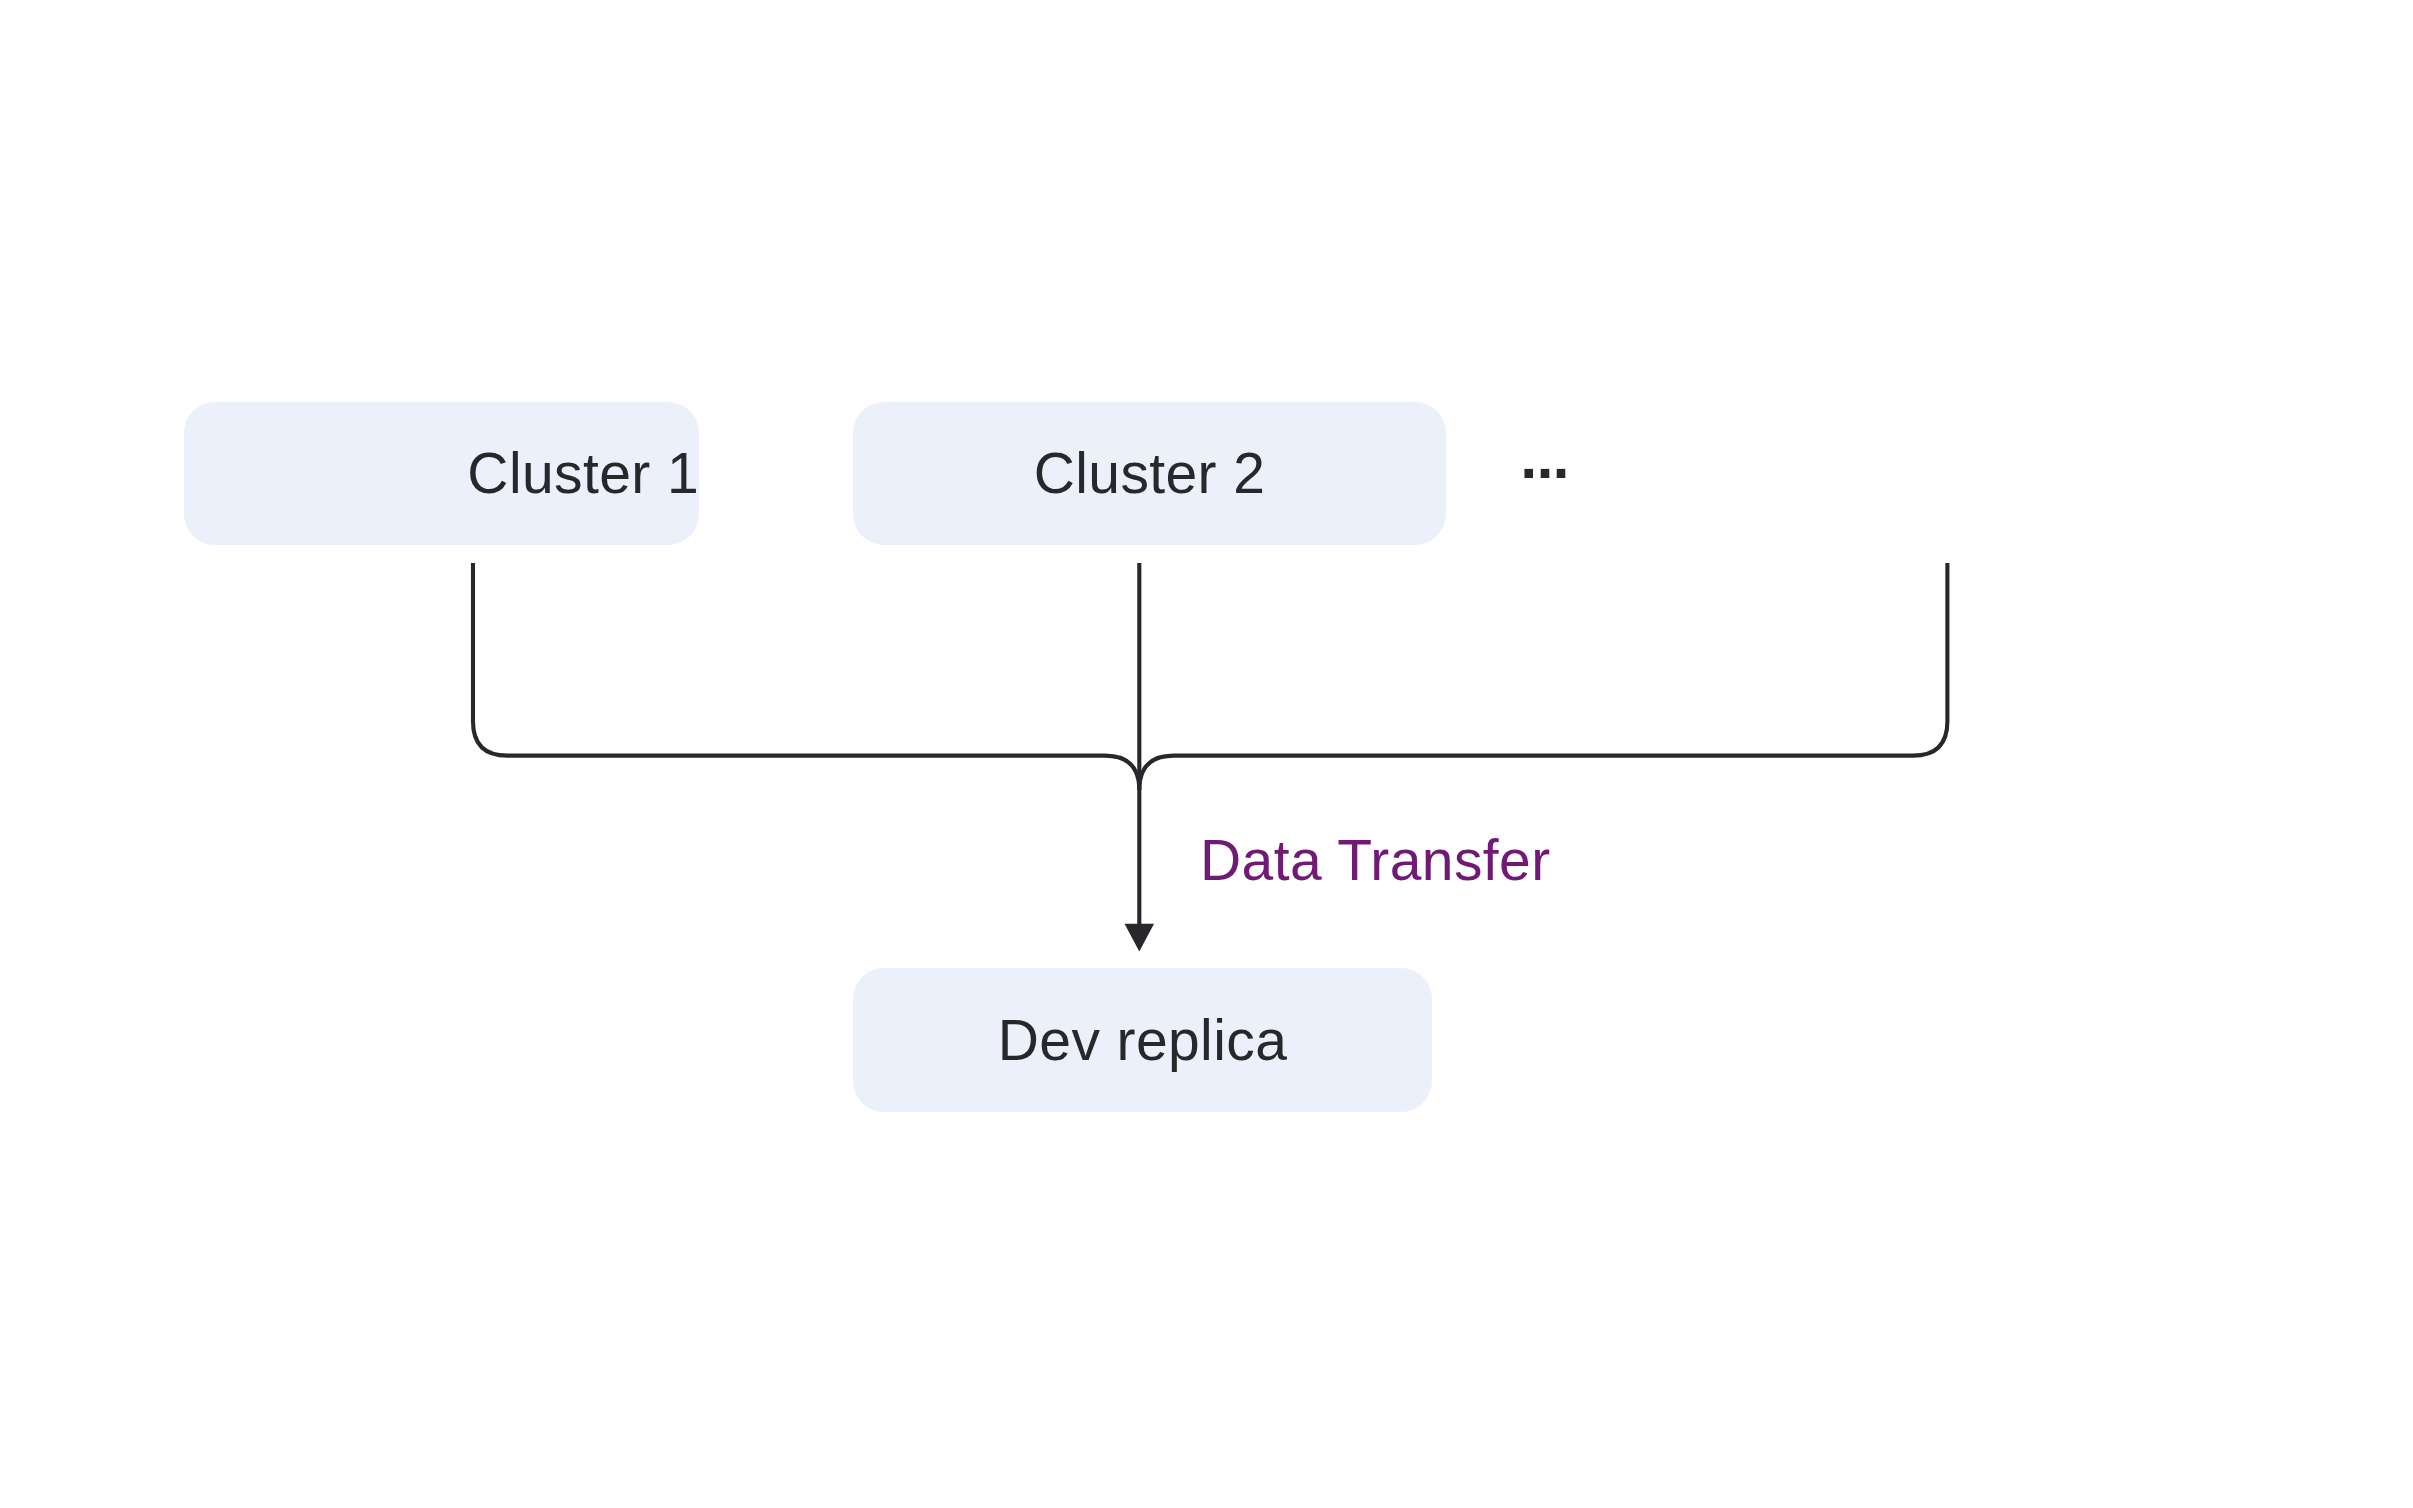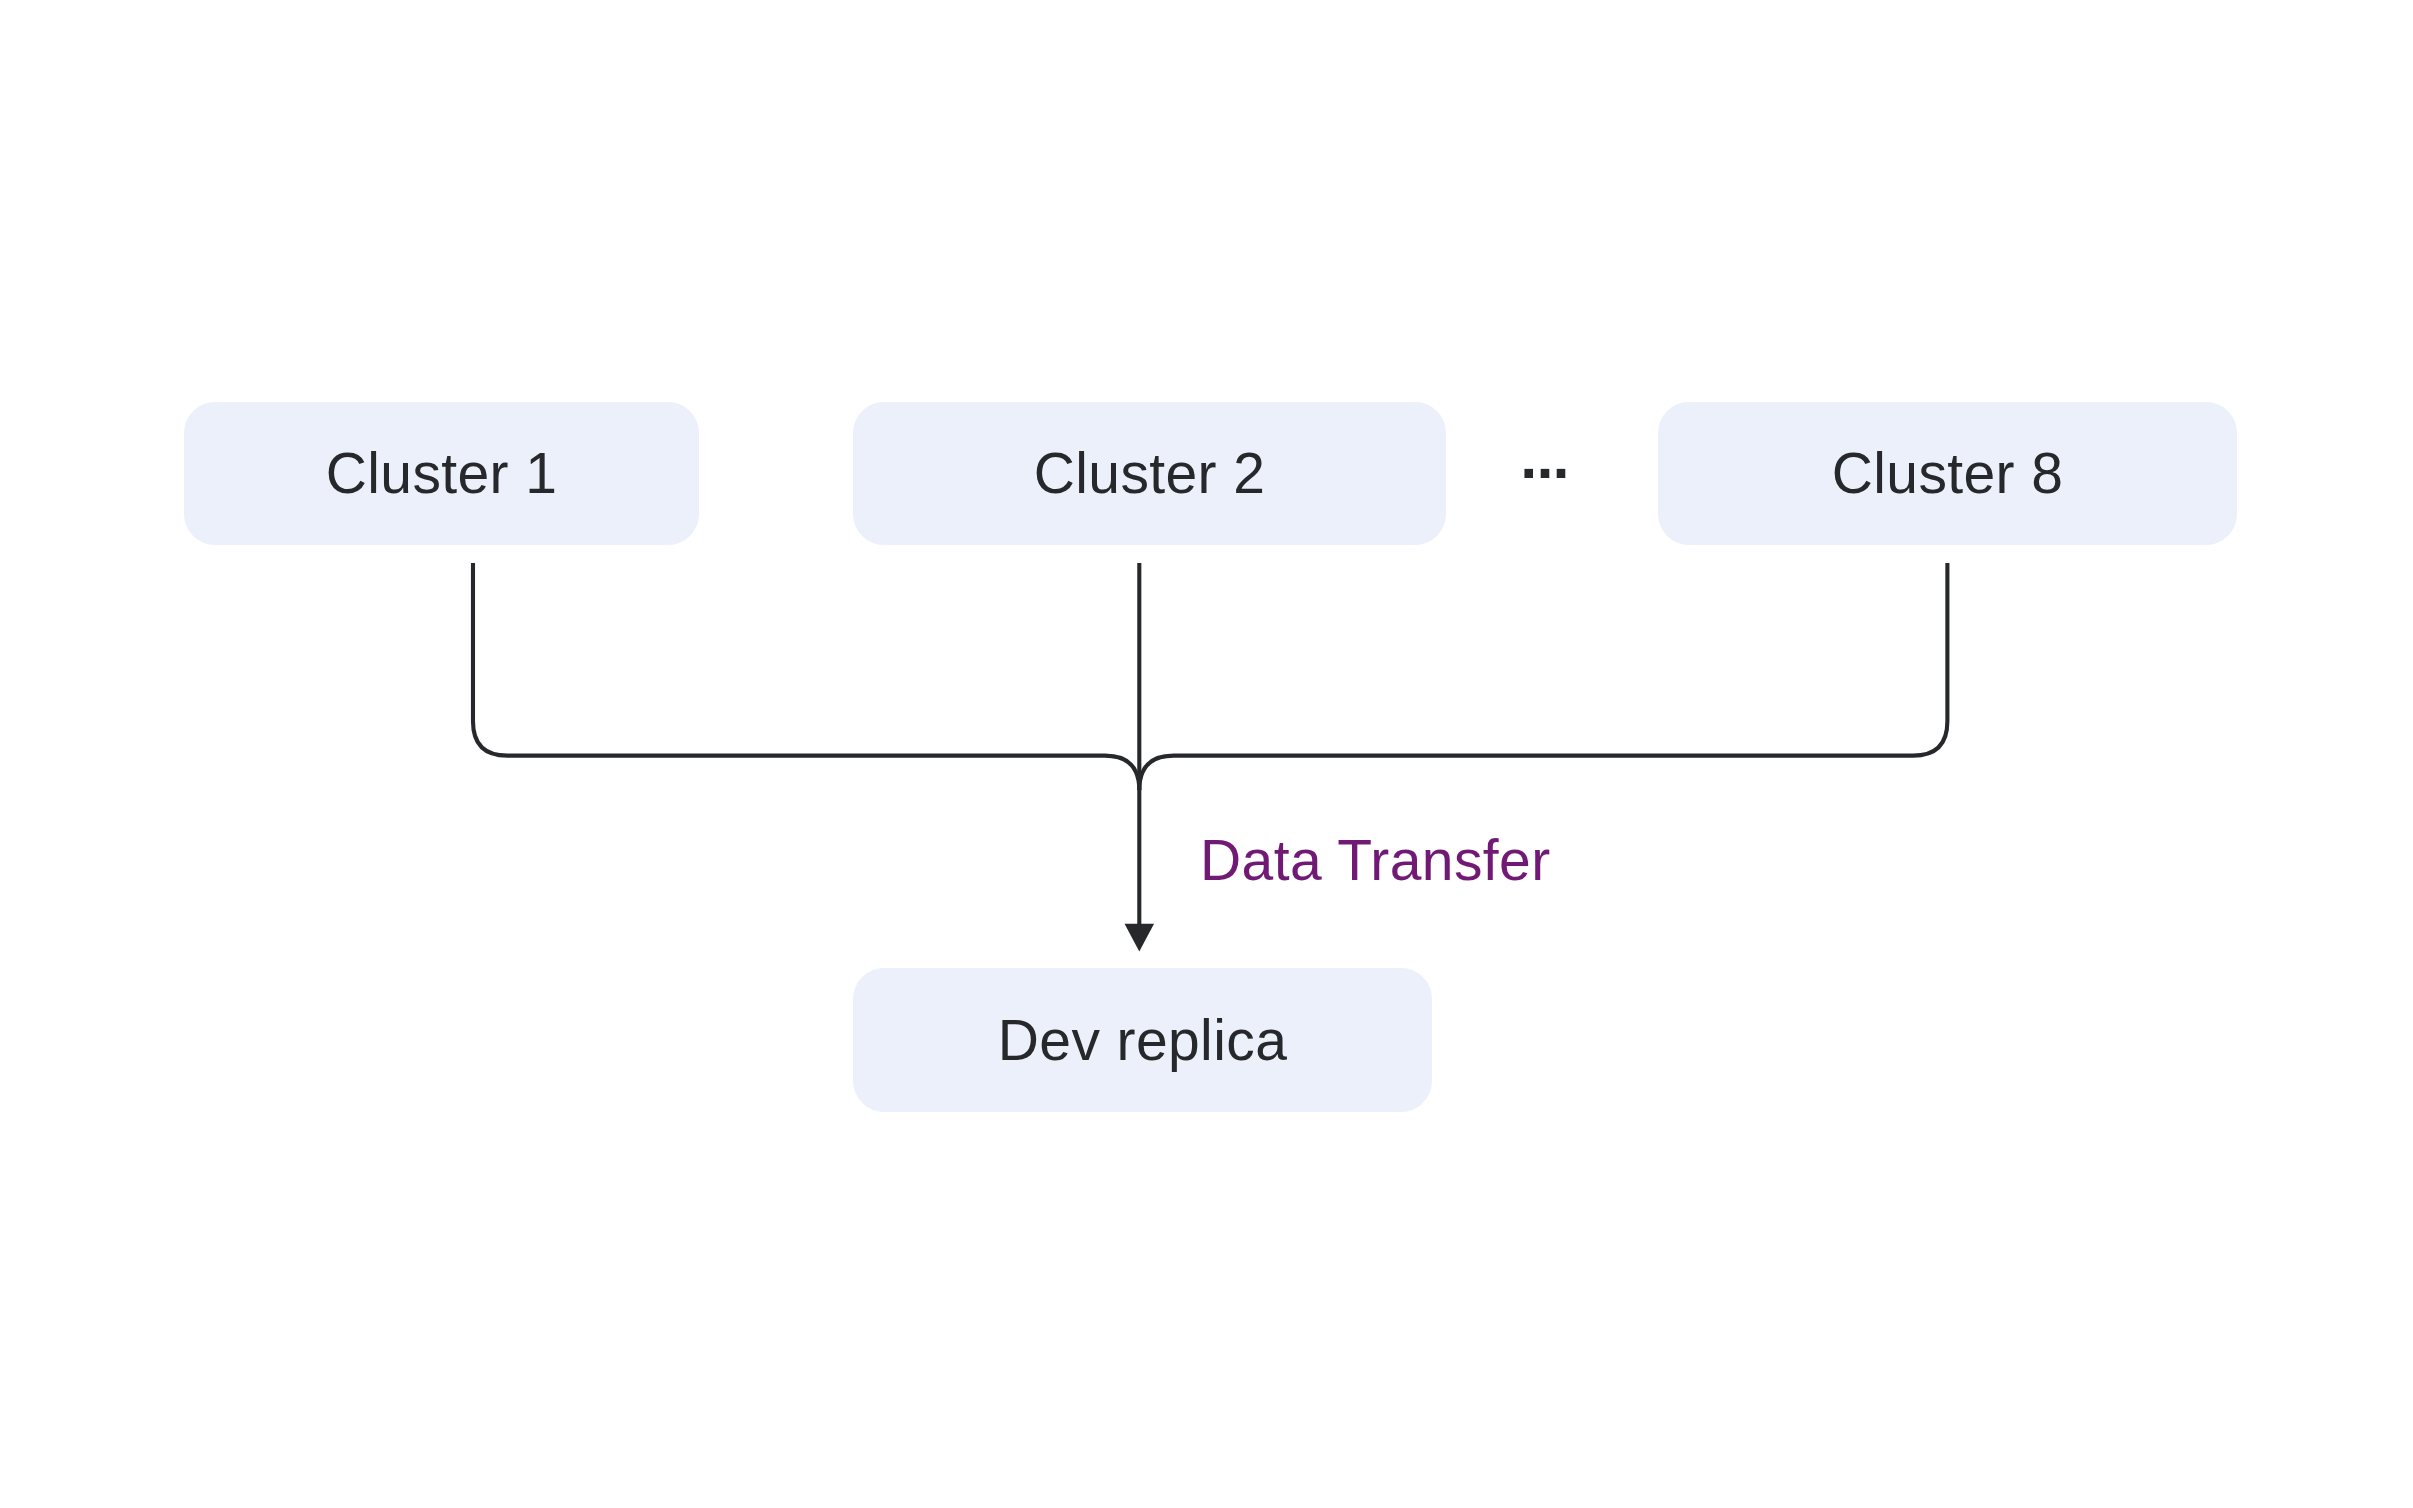--- a/index.html
+++ b/index.html
@@ -21,21 +21,21 @@
     border-radius: 31px;
     display: flex;
     align-items: center;
     justify-content: center;
     color: #26282b;
     font-size: 57px;
     line-height: 1;
     letter-spacing: 0.4px;
     white-space: nowrap;
   }
-  #node-cluster-1 { left: 184px;  top: 402px;  width: 515px; height: 143px; }
+  #node-cluster-1 { left: 184px;  top: 402px;  width: 515px; height: 143px; justify-content: flex-end; }
   #node-cluster-2 { left: 853px; top: 402px;  width: 593px; height: 143px; }
   #node-cluster-8 { left: 1658px; top: 402px;  width: 579px; height: 143px; }
   #node-dev-replica { left: 853px; top: 968px; width: 579px; height: 144px; align-items: center; }
 
   #ellipsis-gap {
     position: absolute;
     left: 1431px;
     top: 402px;
     width: 227px;
     height: 143px;
@@ -88,23 +88,20 @@
     <path class="edge" d="M 1390 687 L 1390 1133"></path>
     <polygon class="arrowhead" points="1372,1127 1408,1127 1390,1161"></polygon>
   </svg>
 
   <div class="node" id="node-cluster-1">
     <span>Cluster 1</span>
   </div>
   <div class="node" id="node-cluster-2">
     <span>Cluster 2</span>
   </div>
-  <div class="node" id="node-cluster-8">
-    <span>Cluster 8</span>
-  </div>
 
   <div id="ellipsis-gap">
     <span>···</span>
   </div>
 
   <div id="edge-label">
     <span>Data Transfer</span>
   </div>
 
   <div class="node" id="node-dev-replica">

